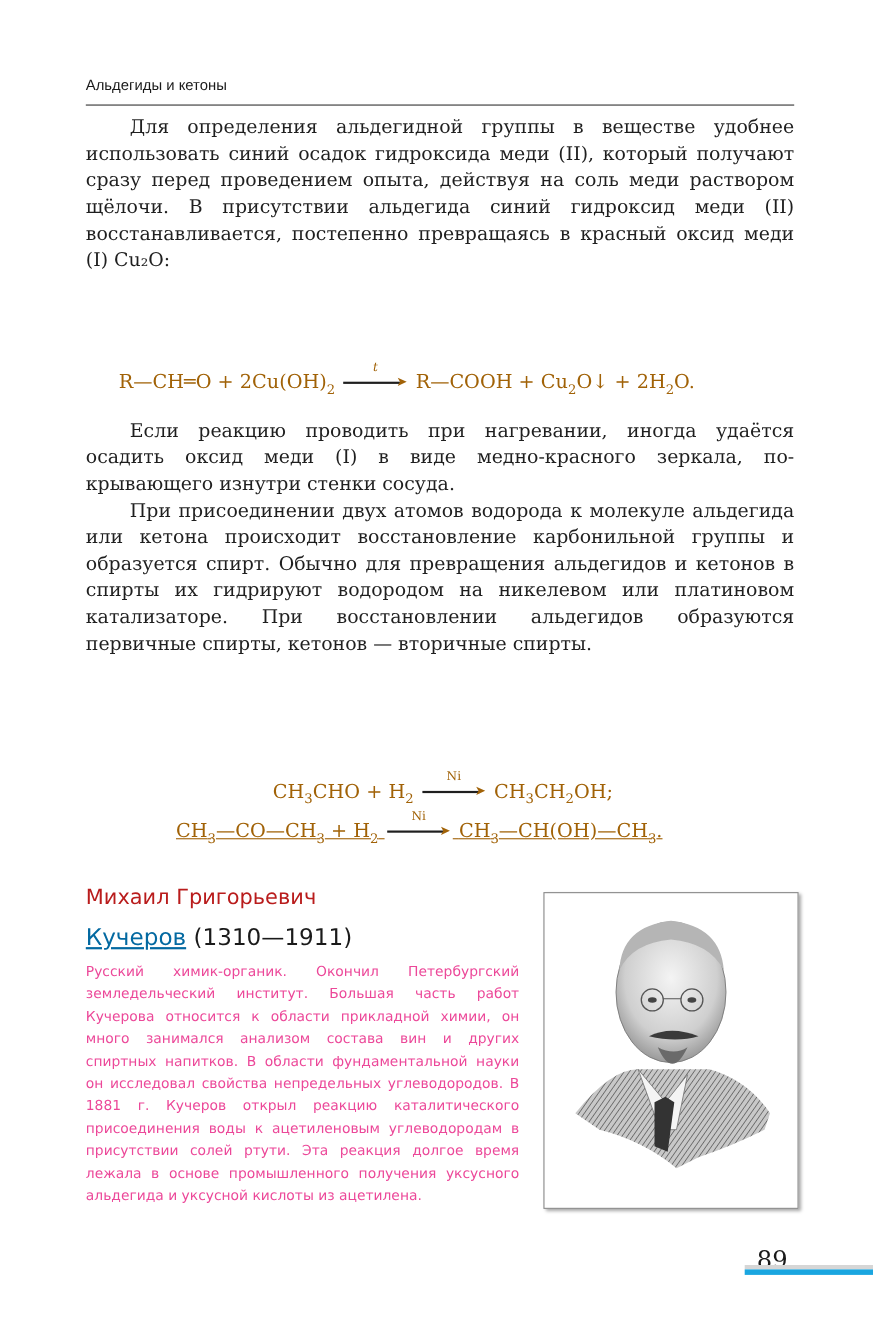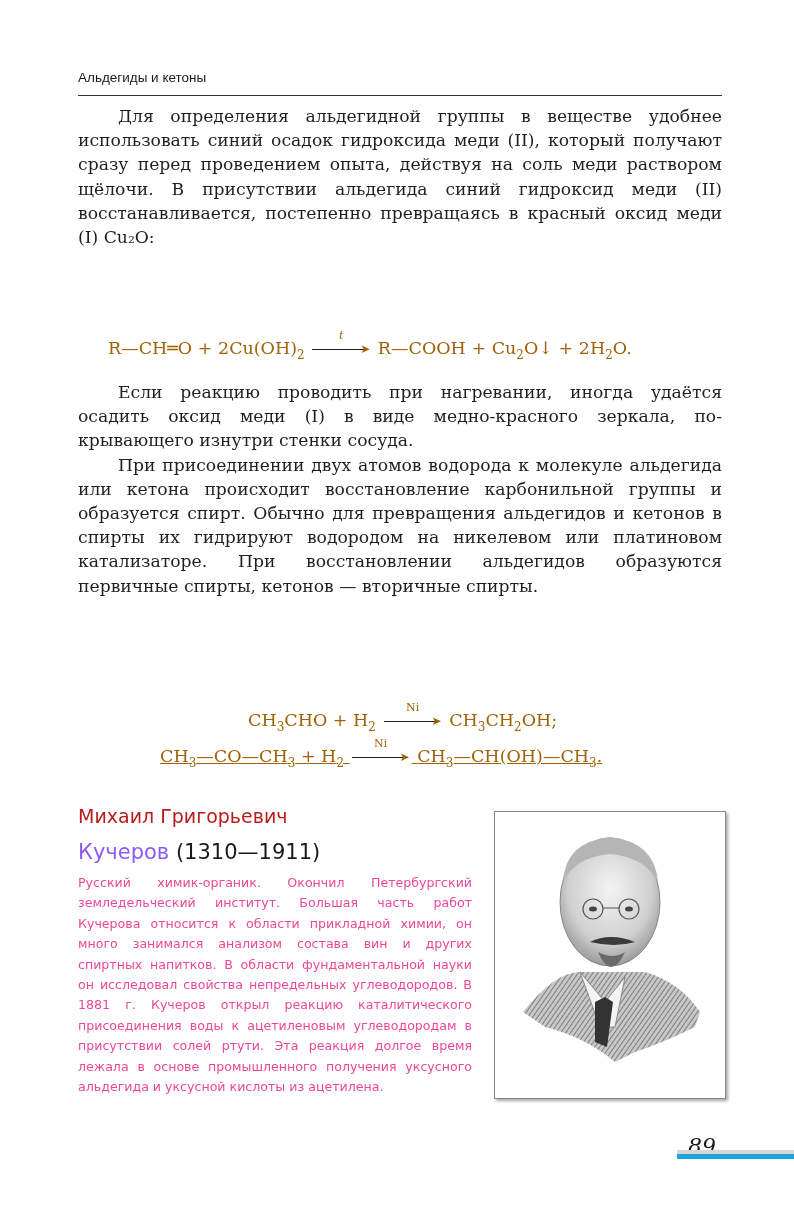--- a/index.html
+++ b/index.html
@@ -17,26 +17,26 @@
   .eq3 { position: absolute; left: 160px; top: 746px; text-decoration: underline; }
   .eq sub { font-size: 12px; vertical-align: -5px; line-height: 0; }
   .arrow { display: inline-block; position: relative; width: 58px; height: 10px; vertical-align: middle; margin: 0 2px; }
   .arrow .line { position: absolute; left: 0; right: 6px; top: 4px; height: 1.2px; background: #1f1f1f; }
   .arrow .head { position: absolute; right: 0; top: -1px; font-size: 12px; line-height: 10px; }
   .arrow .cond { position: absolute; left: 0; right: 0; top: -16px; text-align: center; font-size: 11px; font-style: italic; }
   .arrow .cond.ni { font-style: normal; }
   .par2 { position: absolute; left: 78px; top: 380px; width: 644px; }
   .bio-name1 { position: absolute; left: 78px; top: 805px; font-family: "DejaVu Sans", sans-serif; font-size: 19px; color: #b91c1c; }
   .bio-name2 { position: absolute; left: 78px; top: 840px; font-family: "DejaVu Sans", sans-serif; font-size: 21px; color: #1a1a1a; }
-  .bio-name2 .surname { color: #8b5cf6; }
+  .bio-name2 .surname { color: #0369a1; text-decoration: underline; }
   .bio-text { position: absolute; left: 78px; top: 873px; width: 394px;
     font-family: "DejaVu Sans", sans-serif; font-size: 12.6px; line-height: 20.4px; color: #ec4899; text-align: justify; text-align-last: left; }
   .portrait { position: absolute; left: 494px; top: 811px; width: 230px; height: 286px; background: #fff;
     border: 1px solid #888; box-shadow: 2px 2px 3px rgba(0,0,0,0.35); overflow: hidden; }
-  .page-num { position: absolute; left: 688px; top: 1134px; font-family: "DejaVu Serif", serif; font-style: italic; font-size: 22px; color: #1a1a1a; }
+  .page-num { position: absolute; left: 688px; top: 1134px; font-family: "DejaVu Serif", serif; font-size: 22px; color: #1a1a1a; }
   .foot-grey { position: absolute; left: 677px; top: 1150px; width: 117px; height: 4px; background: #d6d6d6; }
   .foot-blue { position: absolute; left: 677px; top: 1154px; width: 117px; height: 5px; background: #1aa6e0; }
 </style>
 </head>
 <body>
 
 <div class="running-head">Альдегиды и кетоны</div>
 <div class="head-rule"></div>
 
 <div class="body-text">

